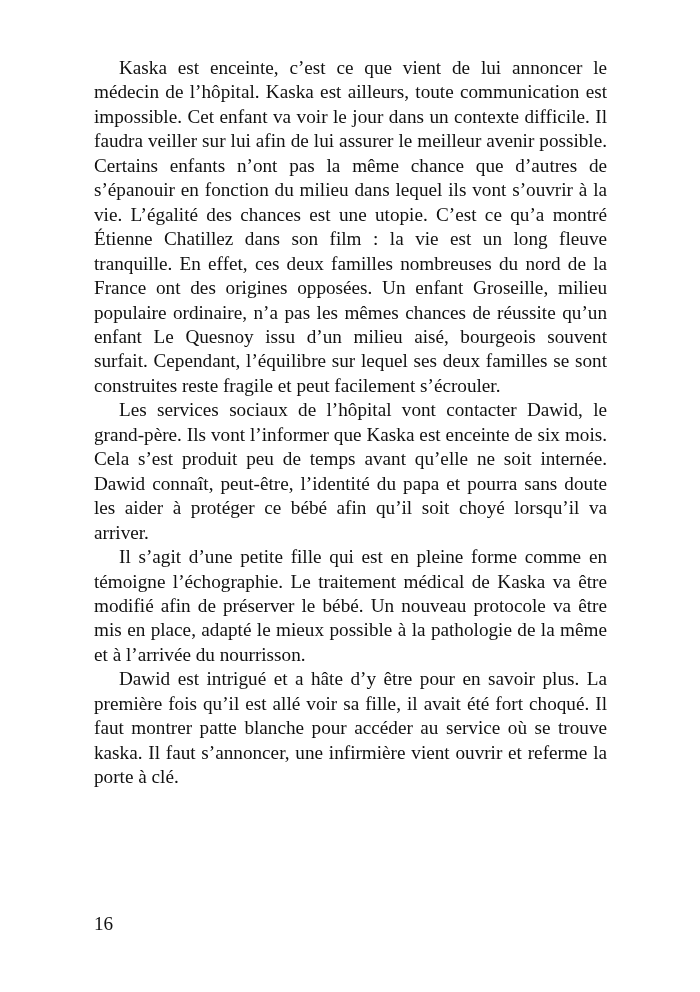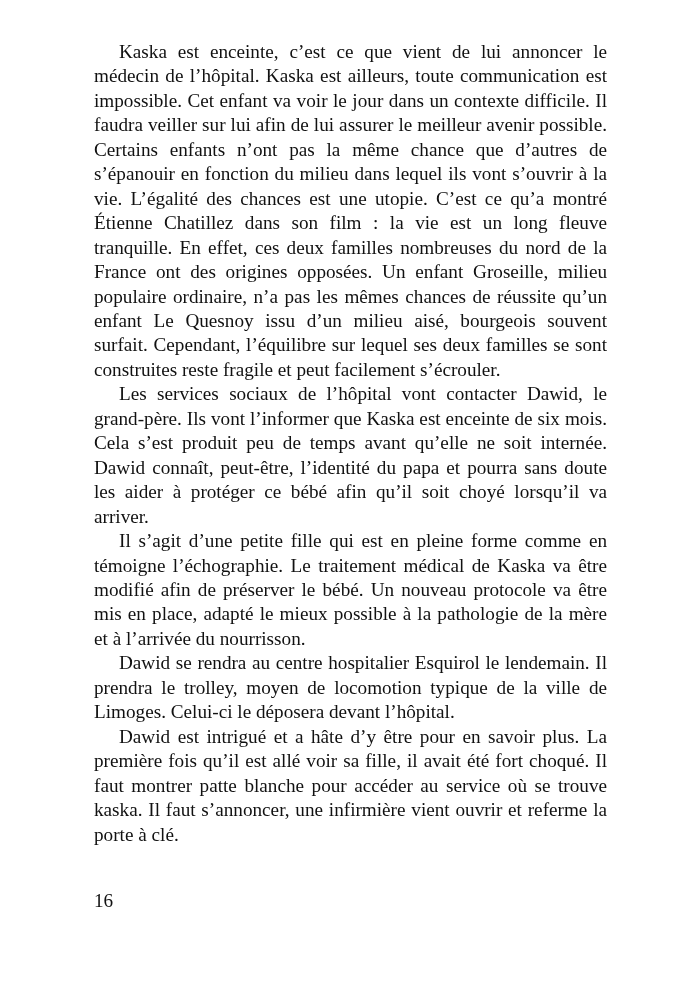--- a/index.html
+++ b/index.html
@@ -1,36 +1,35 @@
 <!DOCTYPE html>
 <html><head>
   <meta charset="utf-8">
   <style>
     html, body { margin: 0; padding: 0; background: #ffffff; }
     body { width: 700px; height: 992px; position: relative; overflow: hidden; }
-    .page { position: absolute; left: 94px; top: 40px; width: 513px; color: #111; }
+    .page { position: absolute; left: 94px; top: 56px; width: 513px; color: #111; }
     .para {
       font-family: "Liberation Serif", serif;
       font-size: 19.2px;
       line-height: 24.45px;
       text-align: justify;
       text-indent: 25px;
       margin: 0;
       hyphens: none;
     }
     .page-number {
-      position: absolute; left: 94px; top: 890px;
+      position: absolute; left: 94px; top: 913px;
       font-family: "Liberation Serif", serif;
       font-size: 19.2px; color: #111;
     }
   </style>
 </head>
 <body>
 
 <div class="page">
   <p class="para">Kaska est enceinte, c’est ce que vient de lui annoncer le médecin de l’hôpital. Kaska est ailleurs, toute communication est impossible. Cet enfant va voir le jour dans un contexte difficile. Il faudra veiller sur lui afin de lui assurer le meilleur avenir possible. Certains enfants n’ont pas la même chance que d’autres de s’épanouir en fonction du milieu dans lequel ils vont s’ouvrir à la vie. L’égalité des chances est une utopie. C’est ce qu’a montré Étienne Chatillez dans son film : la vie est un long fleuve tranquille. En effet, ces deux familles nombreuses du nord de la France ont des origines opposées. Un enfant Groseille, milieu populaire ordinaire, n’a pas les mêmes chances de réussite qu’un enfant Le Quesnoy issu d’un milieu aisé, bourgeois souvent surfait. Cependant, l’équilibre sur lequel ses deux familles se sont construites reste fragile et peut facilement s’écrouler.</p>
   <p class="para">Les services sociaux de l’hôpital vont contacter Dawid, le grand-père. Ils vont l’informer que Kaska est enceinte de six mois. Cela s’est produit peu de temps avant qu’elle ne soit internée. Dawid connaît, peut-être, l’identité du papa et pourra sans doute les aider à protéger ce bébé afin qu’il soit choyé lorsqu’il va arriver.</p>
-  <p class="para">Il s’agit d’une petite fille qui est en pleine forme comme en témoigne l’échographie. Le traitement médical de Kaska va être modifié afin de préserver le bébé. Un nouveau protocole va être mis en place, adapté le mieux possible à la pathologie de la mère et à l’arrivée du nourrisson.</p>
-  <p class="para">Dawid se rendra au centre hospitalier Esquirol le lendemain. Il prendra le trolley, moyen de locomotion typique de la ville de Limoges. Celui-ci le déposera devant l’hôpital.</p>
+  <p class="para">Il s’agit d’une petite fille qui est en pleine forme comme en témoigne l’échographie. Le traitement médical de Kaska va être modifié afin de préserver le bébé. Un nouveau protocole va être mis en place, adapté le mieux possible à la pathologie de la même et à l’arrivée du nourrisson.</p>
   <p class="para">Dawid est intrigué et a hâte d’y être pour en savoir plus. La première fois qu’il est allé voir sa fille, il avait été fort choqué. Il faut montrer patte blanche pour accéder au service où se trouve kaska. Il faut s’annoncer, une infirmière vient ouvrir et referme la porte à clé.</p>
 </div>
 
 <div class="page-number">16</div>
 
 </body></html>

